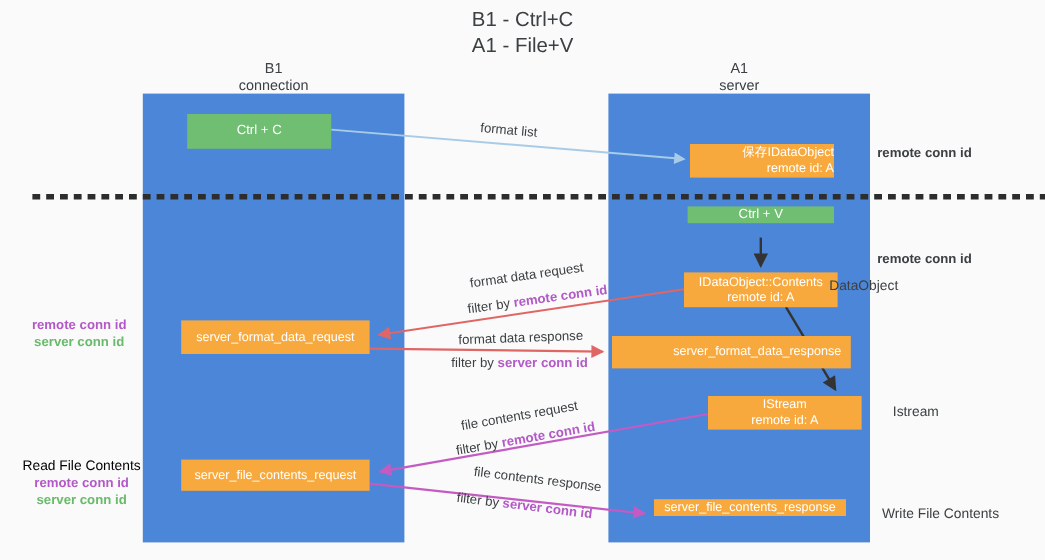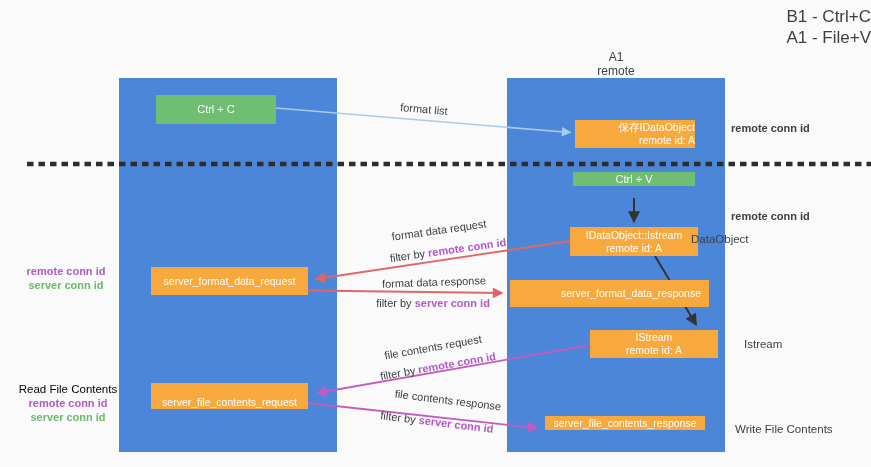--- a/index.html
+++ b/index.html
@@ -4,21 +4,21 @@
 <style>
   :root{
     --bg:#fafafa; --column_blue:#4c86d8; --box_green:#6fbe72; --box_orange:#f8a93e;
     --text_dark:#3c4043; --text_purple:#b259c7; --text_green:#68bb6b;
     --arrow_blue:#a8cce8; --arrow_red:#e06666; --arrow_magenta:#c35bc3;
     --arrow_black:#333333; --dash_line:#2d2d2d;
   }
   html,body{margin:0;padding:0;}
   body{background:var(--bg);font-family:"Liberation Sans",sans-serif;}
   .canvas{position:relative;width:871px;height:467px;background:var(--bg);overflow:hidden;}
-  .title{position:absolute;top:6px;left:0;width:871px;text-align:right;
+  .title{position:absolute;top:6px;left:0;width:871px;text-align:center;
          font-size:17px;line-height:21px;color:var(--text_dark);}
   .col-header{position:absolute;top:50px;width:218px;text-align:center;
               font-size:12px;line-height:14px;color:var(--text_dark);}
   .col{position:absolute;top:78px;width:218px;height:374px;background:var(--column_blue);}
   .arrows{position:absolute;left:0;top:0;width:871px;height:467px;pointer-events:none;}
   .node{position:absolute;display:flex;flex-direction:column;align-items:center;
         justify-content:center;color:#fff;text-align:center;font-size:11px;line-height:13px;}
   .node.small{font-size:10.5px;}
   .green{background:var(--box_green);}
   .orange{background:var(--box_orange);}
@@ -33,23 +33,27 @@
 </head>
 <body>
 
 <div class="canvas">
 
   <div class="title">
     <div>B1 - Ctrl+C</div>
     <div>A1 - File+V</div>
   </div>
 
+  <div class="col-header" style="left:119px;">
+    <div>B1</div>
+    <div>connection</div>
+  </div>
   <div class="col-header" style="left:507px;">
     <div>A1</div>
-    <div>remote</div>
+    <div>server</div>
   </div>
 
   <div class="col" style="left:119px;"></div>
   <div class="col" style="left:507px;"></div>
 
   <svg class="arrows" viewBox="0 0 871 467">
     <defs>
       <marker id="ah-blue" viewBox="0 0 10 10" refX="8.5" refY="5" markerWidth="7" markerHeight="6" orient="auto">
         <path d="M0,0 L10,5 L0,10 z" style="fill:var(--arrow_blue)"></path>
       </marker>
@@ -88,38 +92,38 @@
   <div class="node orange small" style="left:575px;top:120px;width:120px;height:28px;align-items:flex-end;">
     <span>保存IDataObject</span>
     <span>remote id: A</span>
   </div>
 
   <div class="node green" style="left:573px;top:172px;width:122px;height:14px;">
     <span>Ctrl + V</span>
   </div>
 
   <div class="node orange small" style="left:570px;top:227px;width:128px;height:29px;">
-    <span>IDataObject::Istream</span>
+    <span>IDataObject::Contents</span>
     <span>remote id: A</span>
   </div>
 
   <div class="node orange small" style="left:151px;top:267px;width:157px;height:28px;">
     <span>server_format_data_request</span>
   </div>
 
   <div class="node orange small" style="left:510px;top:280px;width:156px;height:27px;padding-left:43px;">
     <span>server_format_data_response</span>
   </div>
 
   <div class="node orange small" style="left:590px;top:330px;width:128px;height:28px;">
     <span>IStream</span>
     <span>remote id: A</span>
   </div>
 
-  <div class="node orange small" style="left:151px;top:383px;width:157px;height:26px;justify-content:flex-end;">
+  <div class="node orange small" style="left:151px;top:383px;width:157px;height:26px;">
     <span>server_file_contents_request</span>
   </div>
 
   <div class="node orange small" style="left:545px;top:416px;width:160px;height:14px;">
     <span>server_file_contents_response</span>
   </div>
 
   <div class="alabel" style="left:424px;top:109px;--rot:5deg;">format list</div>
 
   <div class="alabel" style="left:439px;top:230px;--rot:-8deg;">format data request</div>

